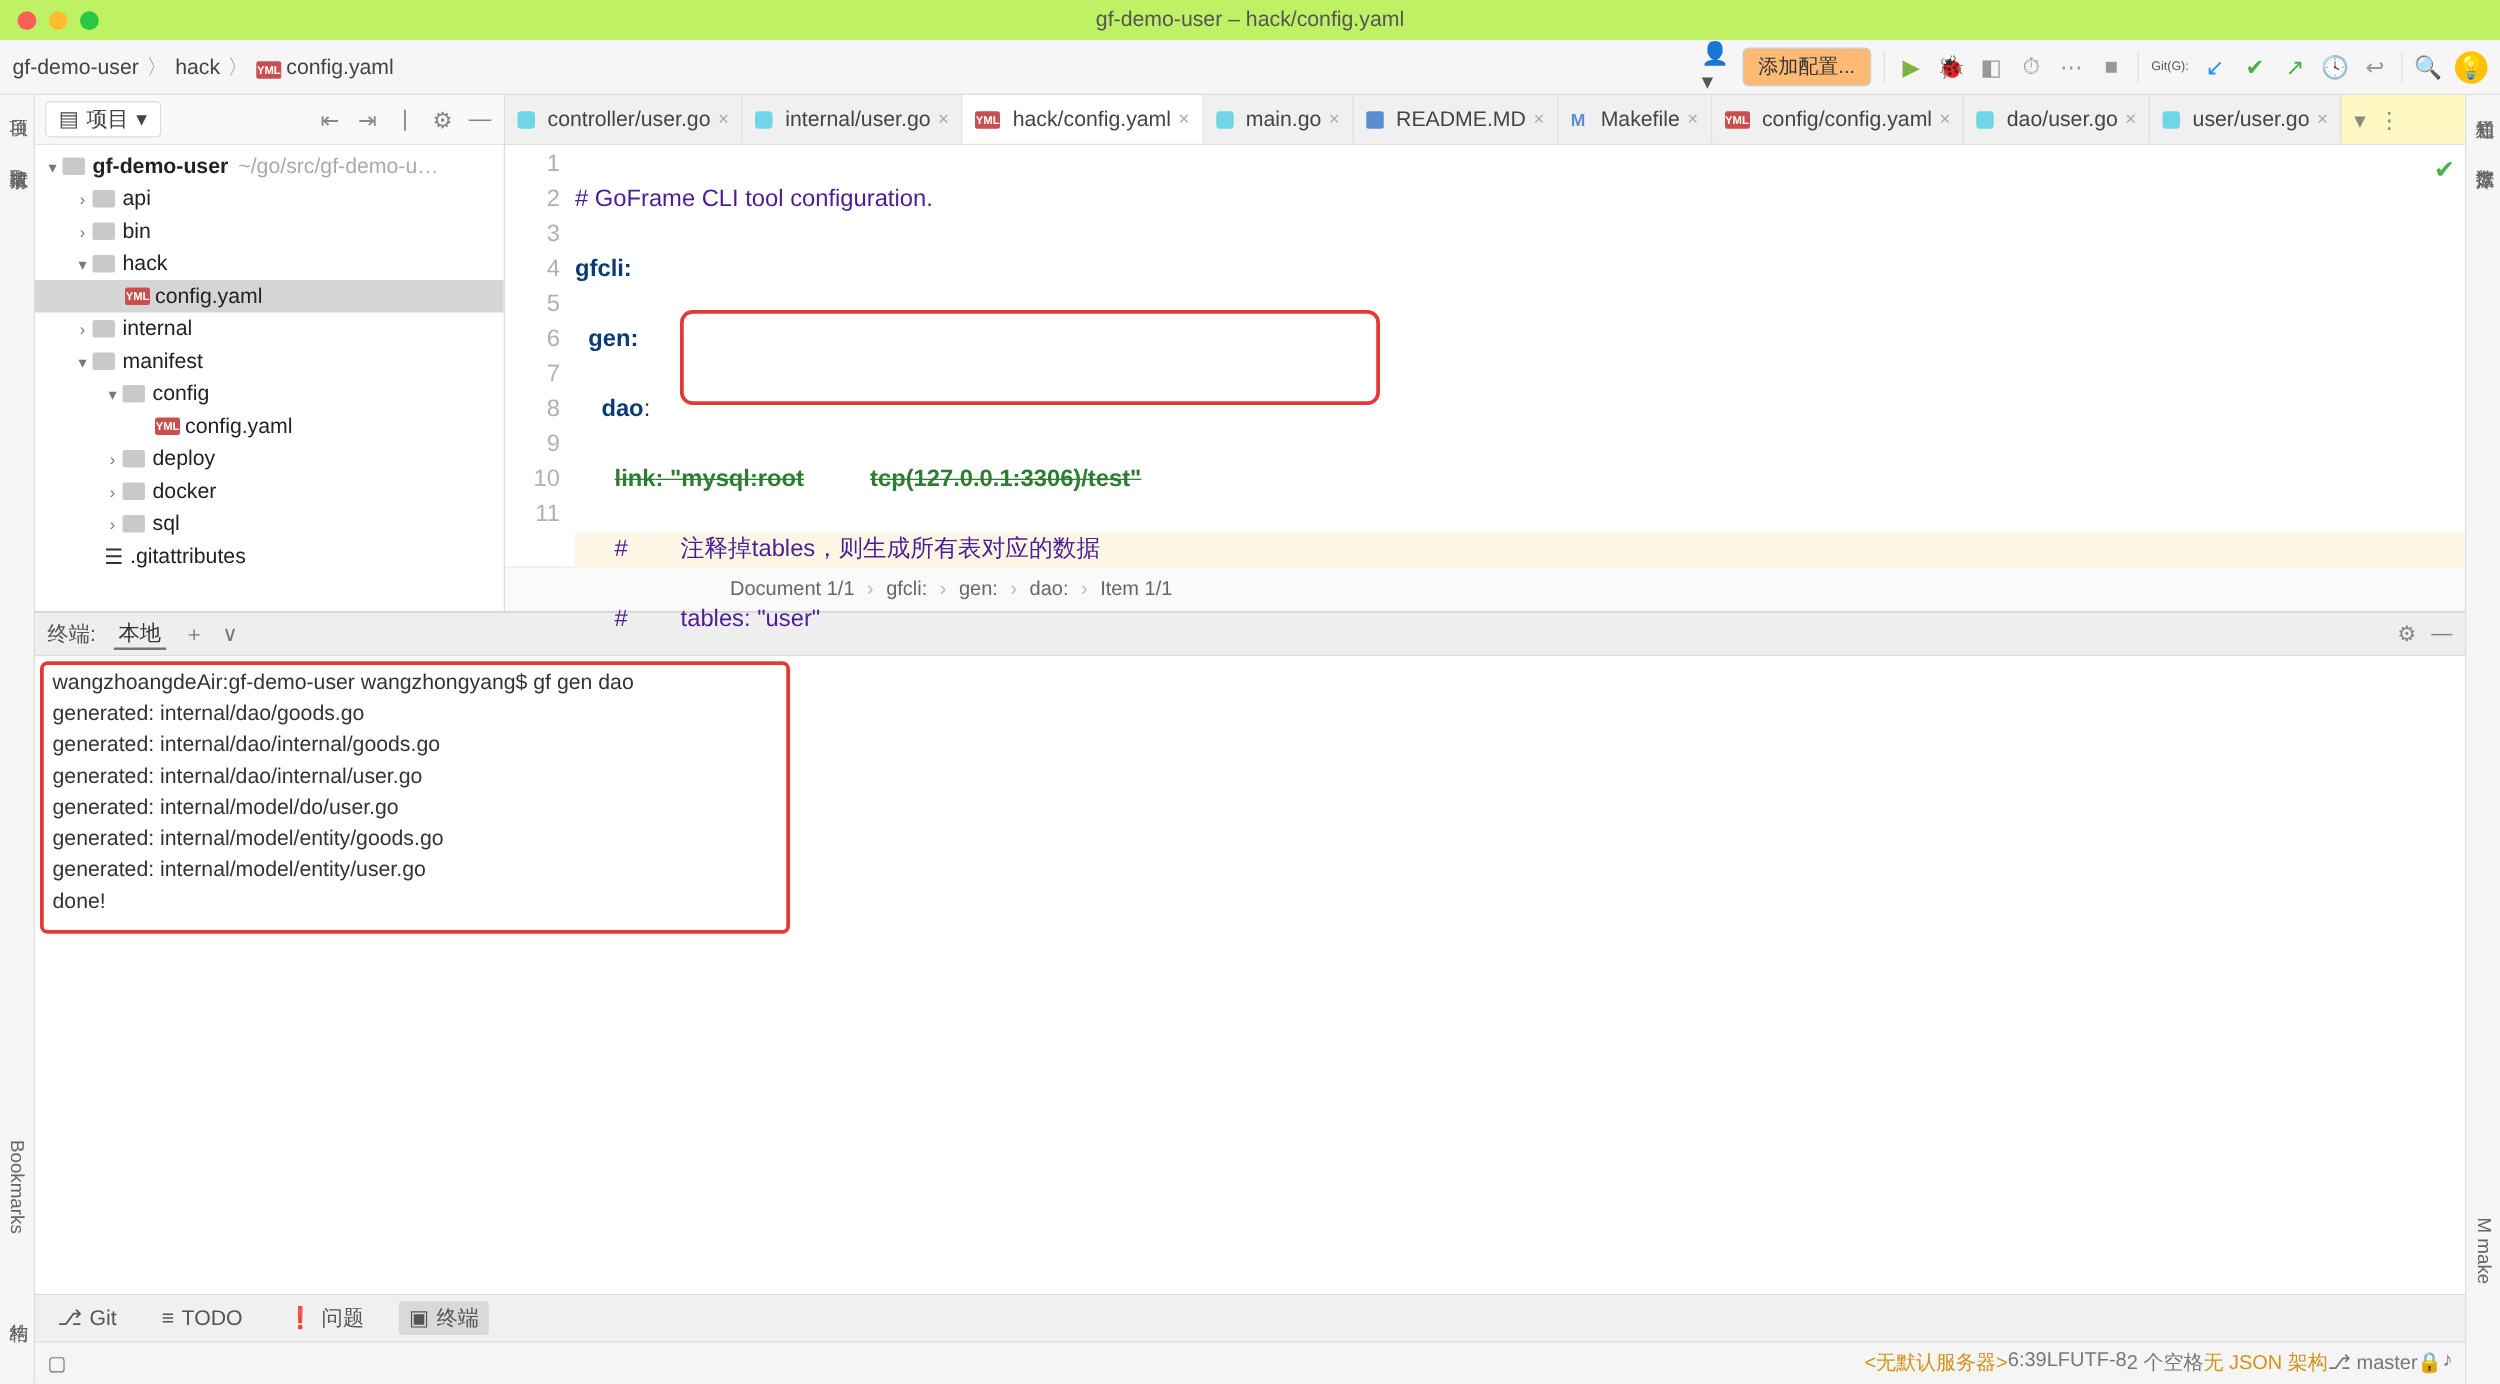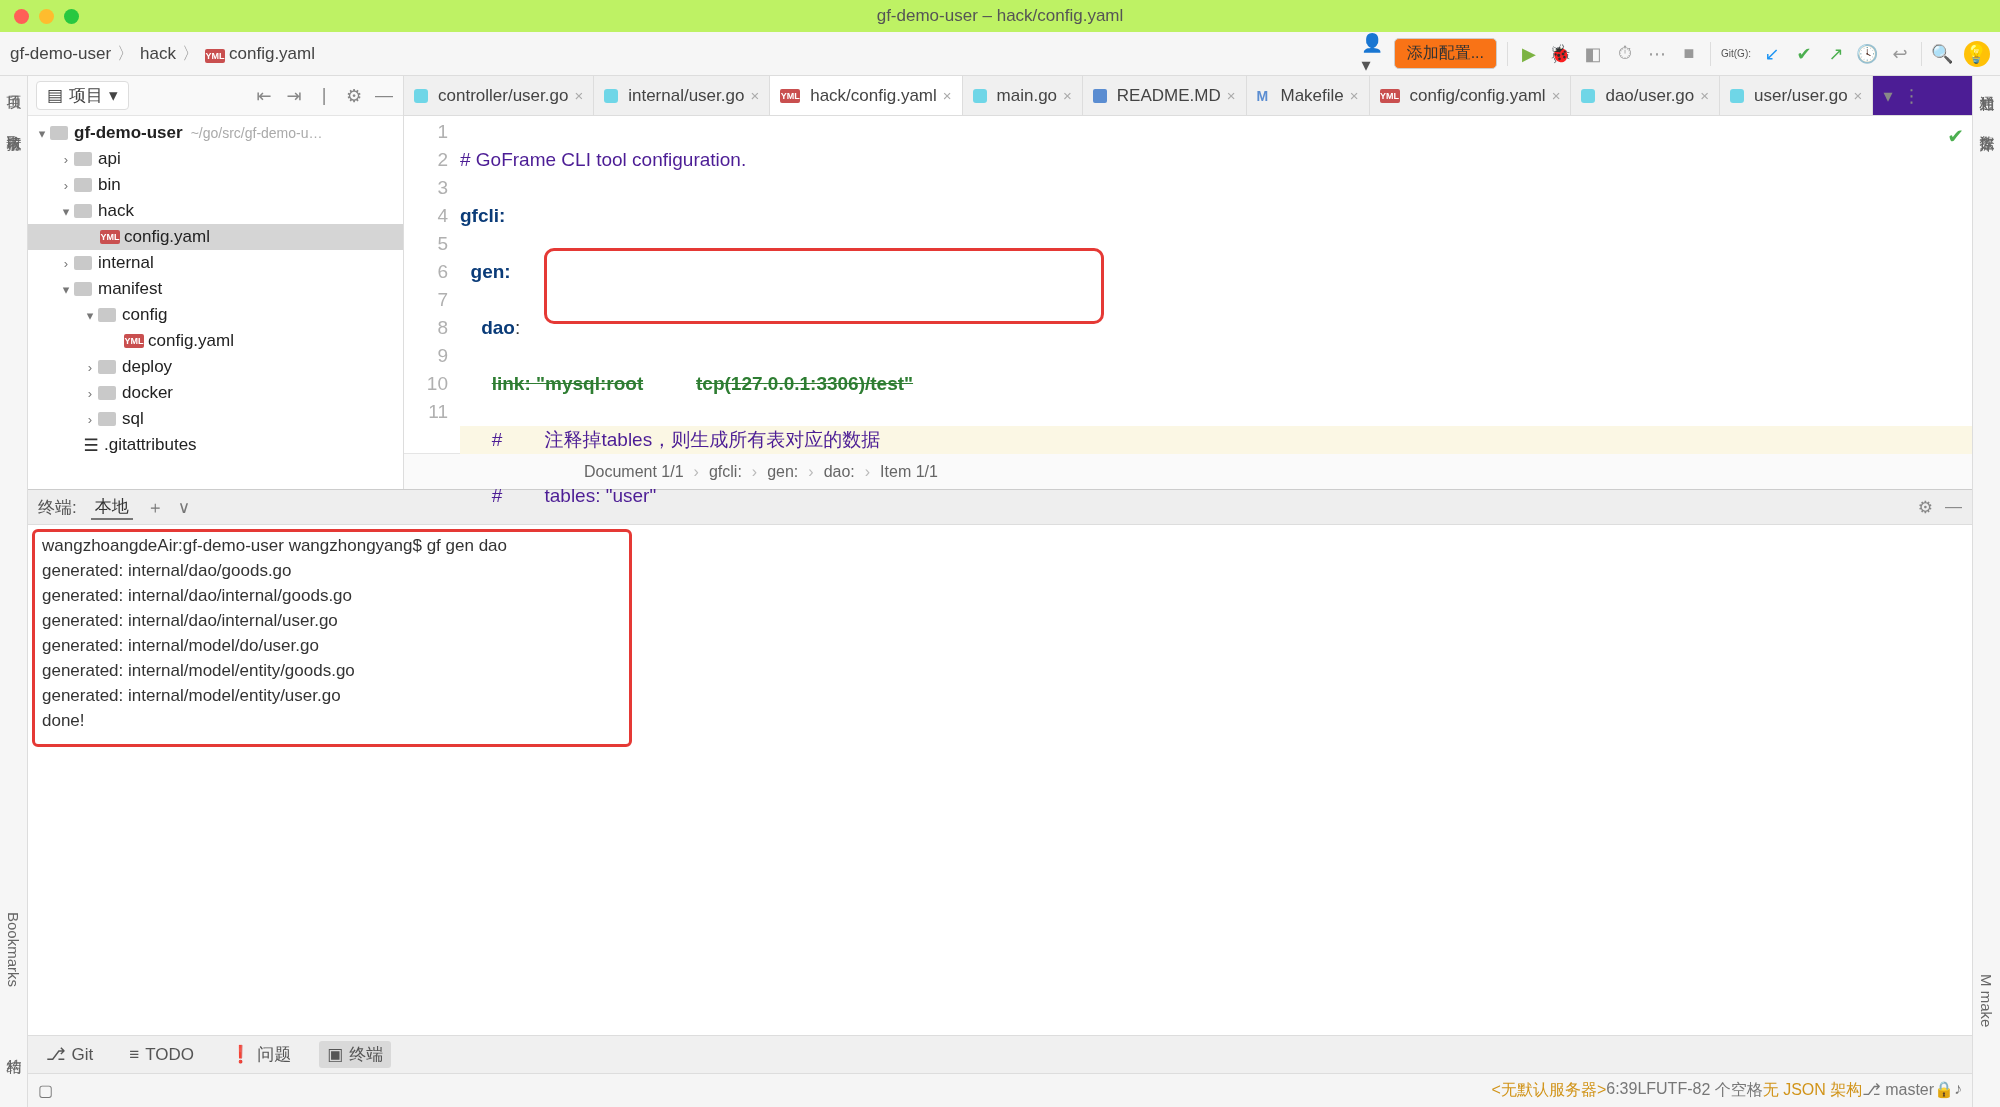--- a/index.html
+++ b/index.html
@@ -17,21 +17,21 @@
 .toprow { height:44px; background:#f6f6f6; border-bottom:1px solid #ddd; display:flex; align-items:center; padding:0 10px; justify-content:space-between; }
 .crumbs { display:flex; align-items:center; gap:6px; font-size:17px; }
 .crumb { color:#444; cursor:pointer; }
 .csep { color:#999; }
 .yml-ico { display:inline-block; width:20px; height:14px; background:#c94f4f; color:#fff; font-size:9px; font-weight:700; text-align:center; line-height:14px; border-radius:2px; margin-right:4px; }
 .go-ico { display:inline-block; width:14px; height:14px; background:#6fd6e7; border-radius:3px; margin-right:4px; }
 .md-ico { display:inline-block; width:14px; height:14px; background:#5b8dd1; border-radius:2px; margin-right:4px; }
 .mk-ico { display:inline-block; width:14px; height:14px; color:#5b8dd1; font-weight:700; font-size:14px; line-height:14px; margin-right:4px; }
 .toolbtns { display:flex; align-items:center; gap:10px; }
 .person-ico { width:22px; height:22px; display:flex; align-items:center; justify-content:center; color:#555; }
-.addcfg { border:1px solid #ccc; background:#f97316; border-radius:5px; padding:4px 12px; font-size:16px; color:#333; cursor:pointer; }
+.addcfg { border:1px solid #ccc; background:#fdba74; border-radius:5px; padding:4px 12px; font-size:16px; color:#333; cursor:pointer; }
 .tbicon { width:22px; height:22px; display:flex; align-items:center; justify-content:center; color:#999; cursor:pointer; }
 .tbicon.play{color:#7cb342}
 .tbicon.green{color:#4caf50}
 .tbicon.blue{color:#2196f3}
 .tbsep{width:1px;height:24px;background:#ddd}
 .gitlbl{font-size:10px;color:#555}
 .bulb { width:26px; height:26px; border-radius:50%; background:#ffc107; display:flex; align-items:center; justify-content:center; }
 
 
 .main { flex:1; display:flex; min-height:0; }
@@ -45,24 +45,24 @@
 .hspacer{flex:1}
 .hicon{width:22px;height:22px;display:flex;align-items:center;justify-content:center;color:#888;cursor:pointer}
 
 .tree { flex:1; overflow:auto; padding:4px 0; font-size:17px; user-select:none; }
 .trow { display:flex; align-items:center; height:26px; padding-right:6px; cursor:pointer; white-space:nowrap; }
 .trow.sel { background:#d5d5d5; }
 .tarrow { width:16px; text-align:center; color:#777; font-size:13px; }
 .tfolder { width:18px; height:14px; background:#c9c9c9; border-radius:2px; margin-right:6px; }
 .tfile { width:18px; text-align:center; margin-right:4px; }
 .tlabel { color:#222; }
-.tpath { color:#aaa; font-size:14px; margin-left:8px; }
+.tpath { color:#aaa; font-size:17px; margin-left:8px; }
 
 .editor { flex:1; display:flex; flex-direction:column; min-width:0; }
-.tabs { height:40px; background:#4c1d95; border-bottom:1px solid #ddd; display:flex; align-items:stretch; overflow:hidden; }
+.tabs { height:40px; background:#fef9c3; border-bottom:1px solid #ddd; display:flex; align-items:stretch; overflow:hidden; }
 .tab { display:flex; align-items:center; padding:0 10px; gap:6px; font-size:17px; color:#444; border-right:1px solid #ddd; cursor:pointer; background:#f0f0f0; white-space:nowrap; }
 .tab.active { background:#fff; font-weight:500; }
 .tab .x { color:#aaa; font-size:15px; }
 .tabs .more { padding:0 10px; display:flex; align-items:center; color:#888; gap:10px; }
 
 .codewrap { flex:1; display:flex; background:#fff; position:relative; min-height:0; }
 .gutter { width:56px; background:#fff; text-align:right; padding:2px 12px 0 0; font-family:"Menlo","Monaco",monospace; font-size:19px; color:#b0b0b0; line-height:28px; user-select:none; }
 .code { flex:1; font-family:"Menlo","Monaco",monospace; font-size:19px; line-height:28px; padding-top:2px; white-space:pre; position:relative; }
 .cl { height:28px; }
 .cl.hl { background:#fbf7e4; }

